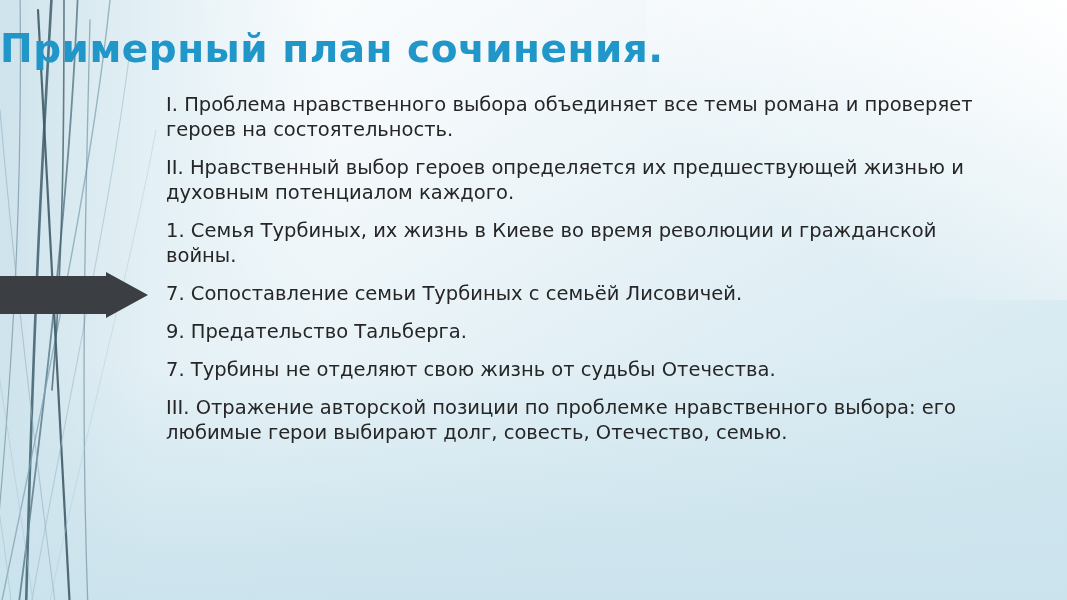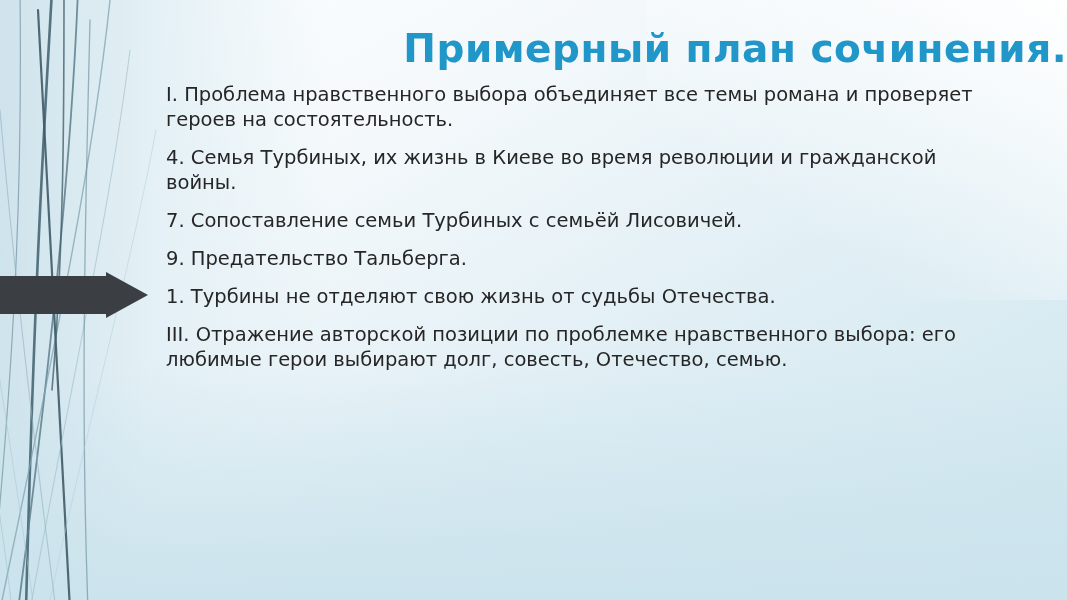--- a/index.html
+++ b/index.html
@@ -62,32 +62,32 @@
     top: 272px;
     width: 148px;
     height: 46px;
     pointer-events: none;
   }
   .title {
     position: absolute;
     left: 0;
     top: 26px;
     width: 1067px;
-    text-align: right;
+    text-align: left;
     color: #2196c8;
     font-family: "DejaVu Sans", sans-serif;
     font-weight: bold;
     font-size: 39px;
     letter-spacing: 0.5px;
     white-space: nowrap;
   }
   .body-text {
     position: absolute;
     left: 166px;
-    top: 82px;
+    top: 92px;
     width: 812px;
   }
   .para {
     color: #262626;
     font-family: "DejaVu Sans", sans-serif;
     font-size: 19.5px;
     line-height: 25px;
     margin: 0 0 13px 0;
   }
   .para:last-child { margin-bottom: 0; }
@@ -119,20 +119,21 @@
   </svg>
 
   <svg class="arrow" viewBox="0 0 148 46" xmlns="http://www.w3.org/2000/svg">
     <polygon points="0,4 106,4 106,0 148,23 106,46 106,42 0,42" fill="#3b3f44"></polygon>
   </svg>
 
   <div class="title">Примерный план сочинения.</div>
 
   <div class="body-text">
     <p class="para">I. Проблема нравственного выбора объединяет все темы романа и проверяет героев на состоятельность.</p>
-    <p class="para">4.  Семья Турбиных, их жизнь в Киеве во время революции и гражданской войны.</p>
+    <p class="para">II. Нравственный выбор героев определяется их предшествующей жизнью и духовным потенциалом каждого.</p>
+    <p class="para">1.  Семья Турбиных, их жизнь в Киеве во время революции и гражданской войны.</p>
     <p class="para">7. Сопоставление семьи Турбиных с семьёй Лисовичей.</p>
     <p class="para">9. Предательство Тальберга.</p>
-    <p class="para">1. Турбины не отделяют свою жизнь от судьбы Отечества.</p>
+    <p class="para">7. Турбины не отделяют свою жизнь от судьбы Отечества.</p>
     <p class="para">III. Отражение авторской позиции по проблемке нравственного выбора: его любимые герои выбирают долг, совесть, Отечество, семью.</p>
   </div>
 
 </div>
 
 </body></html>

